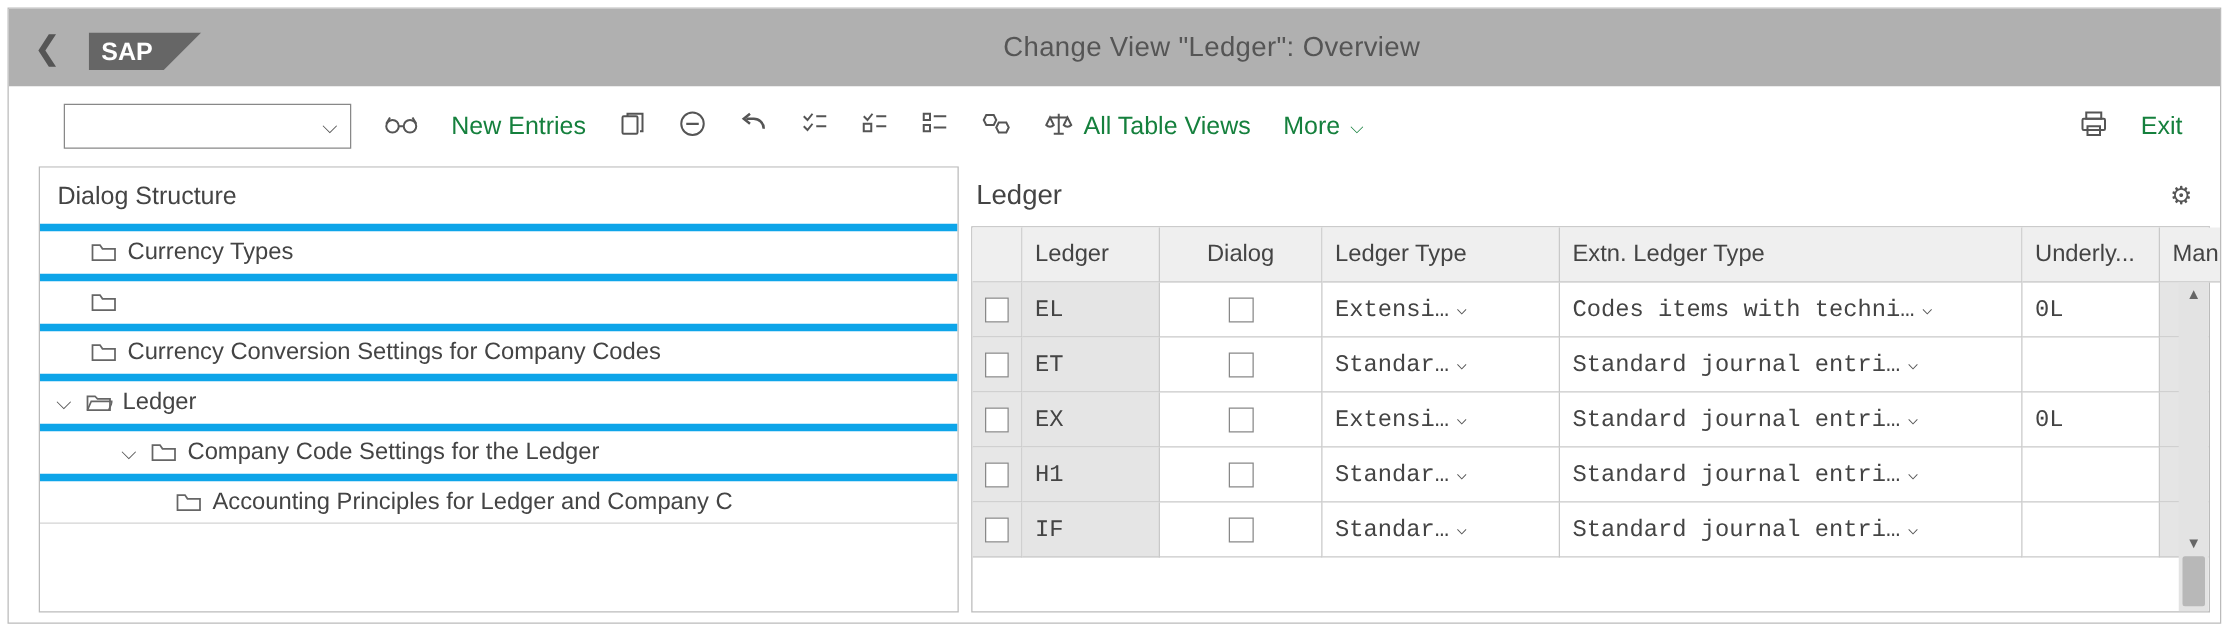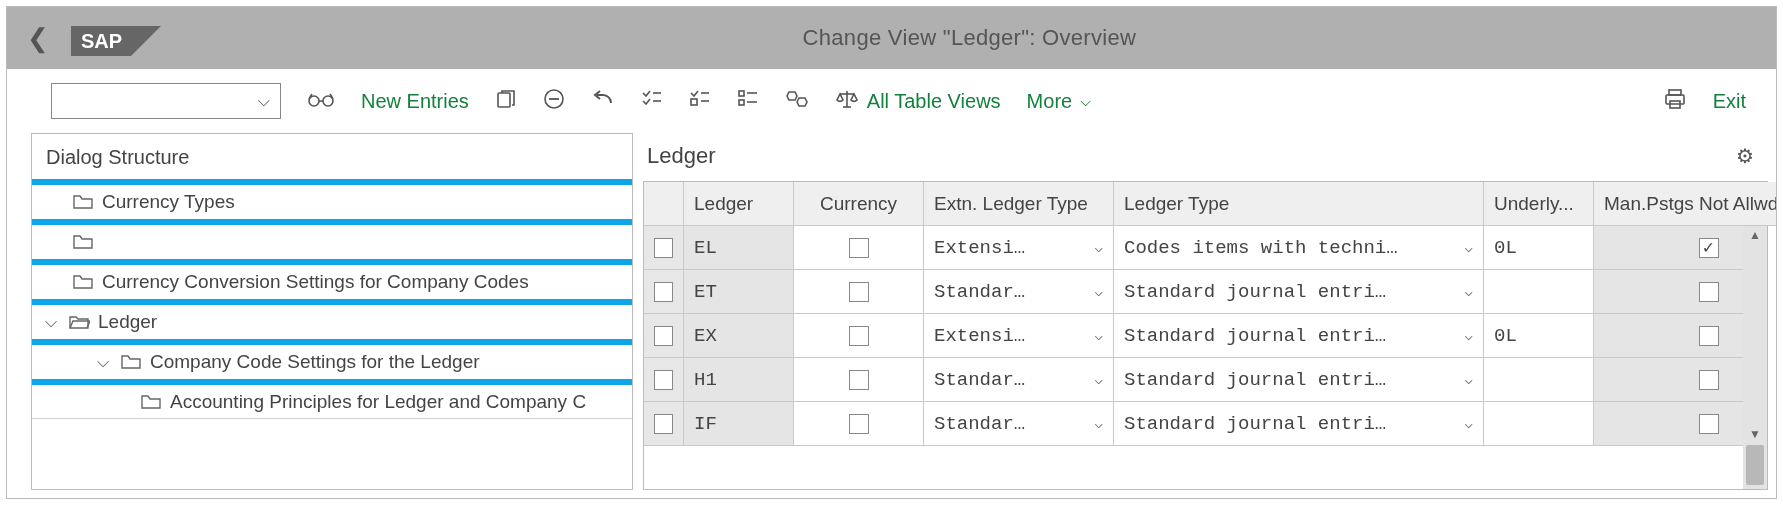--- a/index.html
+++ b/index.html
@@ -86,21 +86,21 @@
   
   .split{
     display:flex;
     flex:1;
     overflow:hidden;
     gap:10px;
     padding:0 8px 8px 24px;
   }
   
   .tree-panel{
-    width:602px;
+    width:736px;
     border:1px solid #bbb;
     padding:8px 0 0 0;
     overflow:hidden;
   }
   .tree-title{
     font-size:20px;
     padding:4px 14px 10px;
   }
   .tree-row{
     display:flex;
@@ -172,21 +172,21 @@
   .th.center,.td.center{justify-content:center;}
   .td.sel{background:#e7e7e7;justify-content:center;}
   .td.gray{background:#e5e5e5;}
   .td.code{font-family:"Courier New",monospace;}
   .cb{
     width:20px;height:20px;border:1px solid #888;background:#fff;display:inline-flex;align-items:center;justify-content:center;font-size:16px;color:#444;
   }
   .dd-cell{
     width:100%;
     display:flex;
-    justify-content:space-between;
+    justify-content:flex-start;
     align-items:center;
     gap:6px;
     font-family:"Courier New",monospace;
   }
   .dd-cell .txt{overflow:hidden;text-overflow:ellipsis;white-space:nowrap;}
   .dd-cell .car{font-size:14px;color:#555;}
   .tbody{flex:1;overflow:hidden;position:relative;}
   .scroll-area{position:absolute;right:0;top:0;height:100%;width:24px;background:#e3e3e3;display:flex;flex-direction:column;justify-content:space-between;align-items:center;padding:2px 0;}
   .scroll-arr{font-size:12px;color:#666;}
   .scroll-thumb{position:absolute;right:3px;bottom:4px;width:18px;height:40px;background:#b8b8b8;border-radius:2px;}
@@ -396,23 +396,23 @@
     <div class="right-pane">
       <div class="pane-header">
         <div class="pane-title">Ledger</div>
         <span class="gear">⚙</span>
       </div>
 
       <div class="tbl">
         <div class="thead">
           <div class="th"></div>
           <div class="th">Ledger</div>
-          <div class="th center">Currency</div>
+          <div class="th center">Dialog</div>
+          <div class="th">Ledger Type</div>
           <div class="th">Extn. Ledger Type</div>
-          <div class="th">Ledger Type</div>
           <div class="th">Underly...</div>
           <div class="th">Man.Pstgs Not Allwd</div>
 
         </div>
 
         <div class="tbody" id="tbody">
 
           <div class="trow">
     <div class="td sel">
                 <span class="cb"></span>

